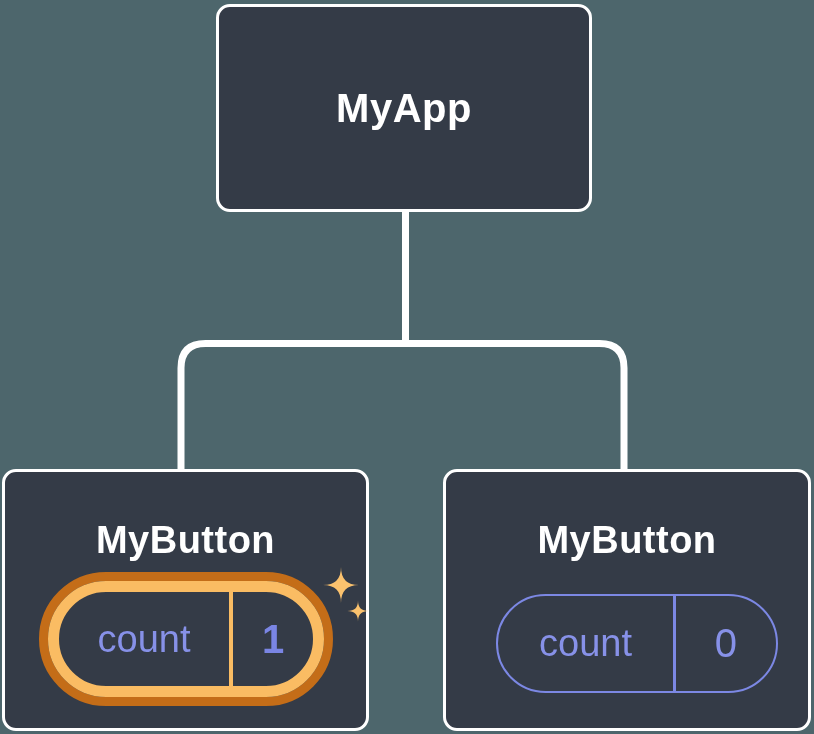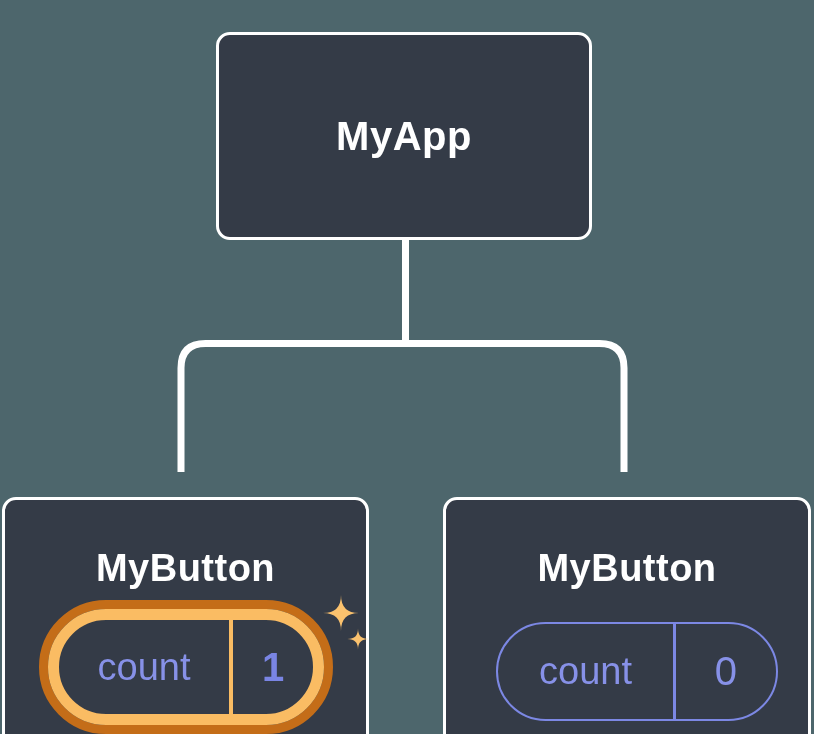--- a/index.html
+++ b/index.html
@@ -21,21 +21,20 @@
     top: 0;
     z-index: 0;
   }
   .node {
     position: absolute;
     box-sizing: border-box;
     background: #343B47;
     border: 3.5px solid #FFFFFF;
     border-radius: 14px;
     z-index: 1;
-    margin-top: 28px;
   }
   .node-root {
     left: 216px;
     top: 4px;
     width: 376px;
     height: 208px;
     display: flex;
     align-items: center;
     justify-content: center;
   }

